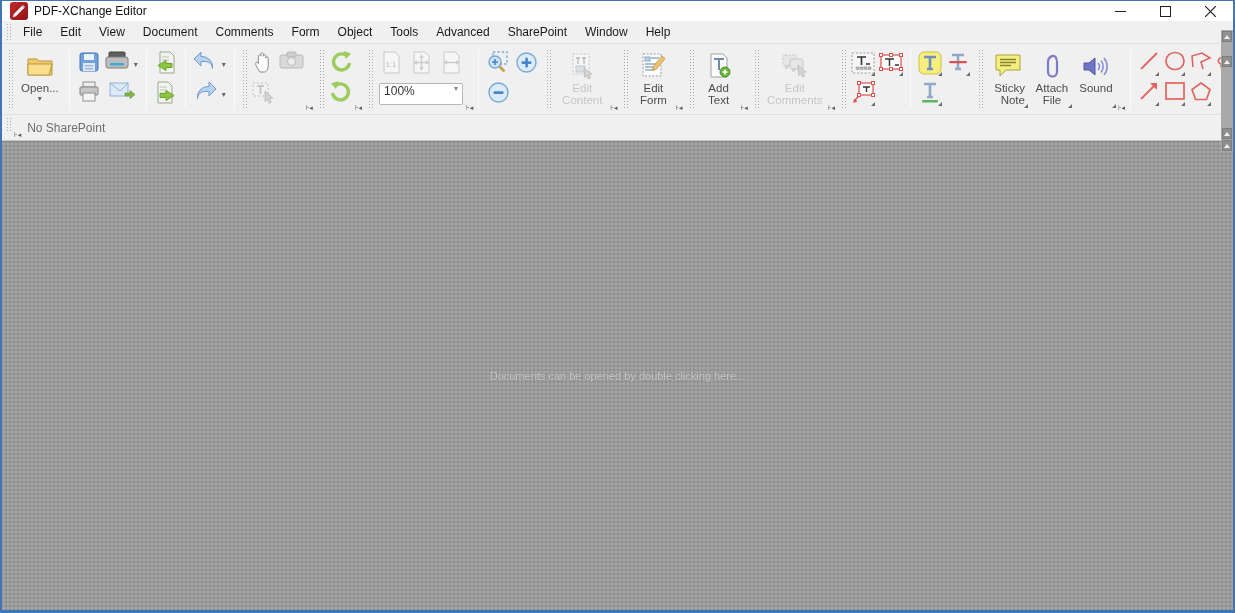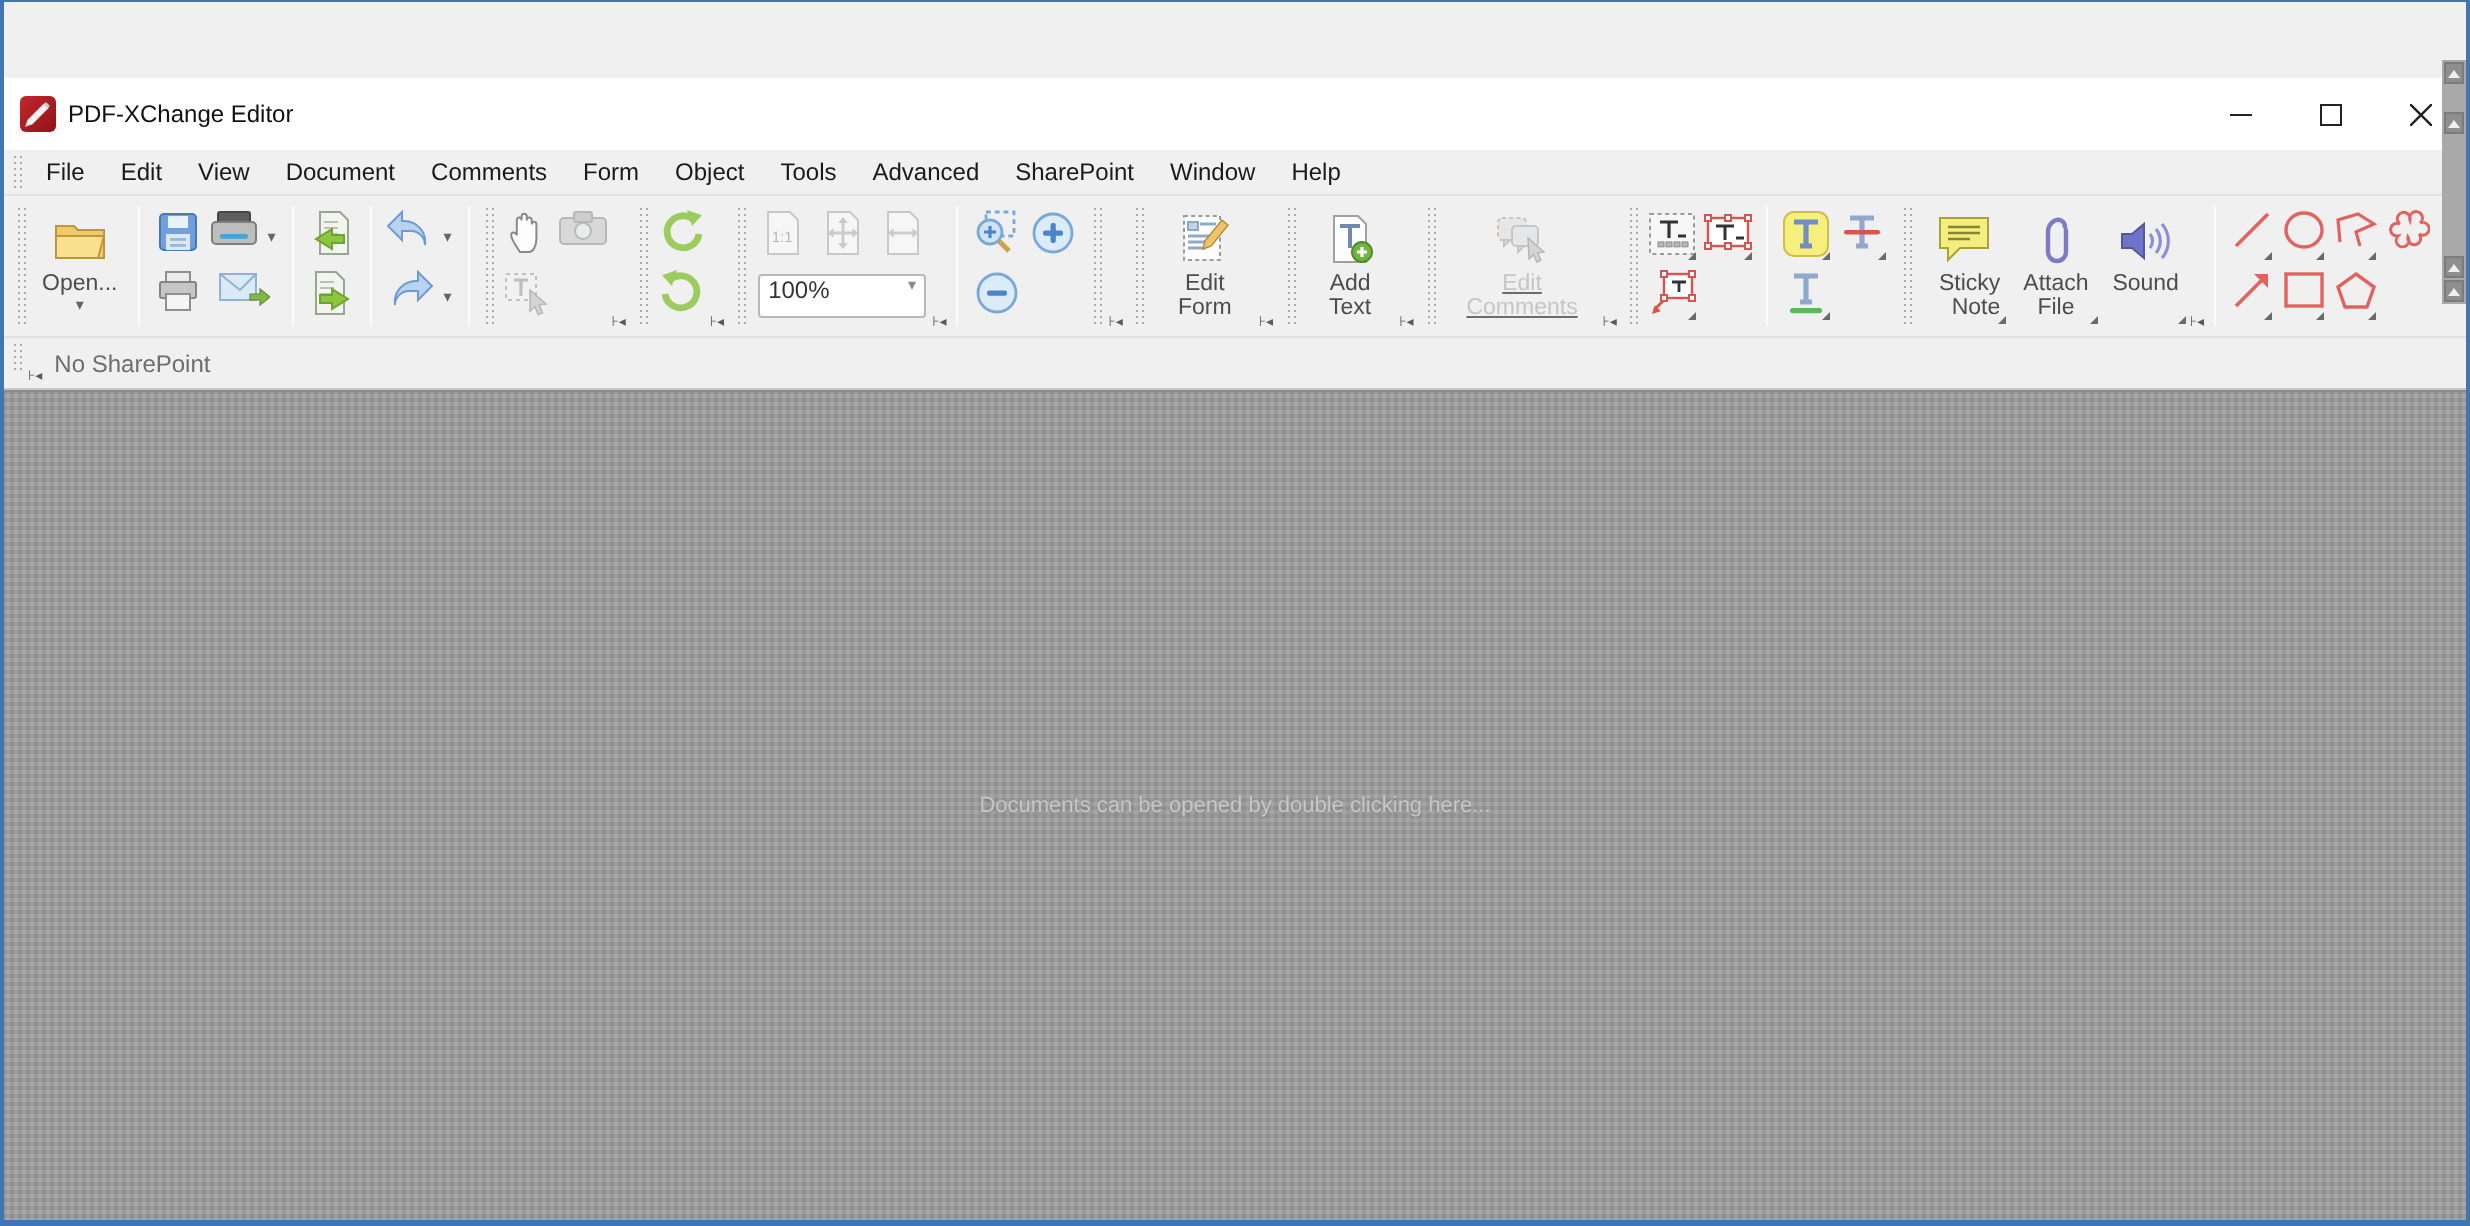--- a/index.html
+++ b/index.html
@@ -3,21 +3,21 @@
 <meta charset="utf-8">
 <style>
   * { box-sizing: border-box; margin: 0; padding: 0; }
   html,body { width:1235px; height:613px; }
   body { font-family:"Liberation Sans", sans-serif; font-size:12px; color:#222; }
   .window { width:1235px; height:613px; border:1px solid #4176b5; border-left-width:2px;
             border-right-width:2px; border-bottom-width:3px; background:#f0f0f0;
             display:flex; flex-direction:column; position:relative; overflow:hidden; }
 
   
-  .titlebar { height:36px; background:#ffffff; display:flex; align-items:center; flex:0 0 auto;margin-top:38px; }
+  .titlebar { height:20px; background:#ffffff; display:flex; align-items:center; flex:0 0 auto; }
   .app-logo { width:18px; height:18px; margin:0 6px 0 8px; border-radius:3px;
               background:linear-gradient(135deg,#c3272b,#8f1418); position:relative; flex:0 0 auto; }
   .app-logo svg { position:absolute; left:2px; top:2px; }
   .title-text { font-size:12px; color:#111; }
   .win-controls { margin-left:auto; display:flex; height:100%; }
   .win-btn { width:45px; height:100%; display:flex; align-items:center; justify-content:center;
              background:transparent; border:none; cursor:default; }
   .win-btn svg { display:block; }
 
   
@@ -326,20 +326,31 @@
             <circle cx="11.5" cy="11.5" r="9.5" fill="#dcebf8" stroke="#7aa9d8" stroke-width="1.4"></circle>
             <rect x="6.5" y="10.3" width="10" height="2.6" rx="1" fill="#4a85c8"></rect>
             <rect x="10.3" y="6.5" width="2.6" height="10" rx="1" fill="#4a85c8"></rect>
           </svg>
         </button>
       </div>
     </div>
 
     <div class="group">
       <i class="grip"></i>
+      <button class="big disabled dim" style="min-width:56px;">
+        <span class="ic">
+            <svg width="26" height="26">
+          <rect x="4" y="1" width="16" height="20" fill="#fbfbfb" stroke="#a0a0a0" stroke-dasharray="2 1.6"></rect>
+          <path d="M7 5h4M9 5v6M13 5h4M15 5v6" stroke="#8090a8" stroke-width="1.4" fill="none"></path>
+          <rect x="7" y="13" width="9" height="6" fill="#bcd3ea" stroke="#8aa8c8"></rect>
+          <path d="M15 15l8 6-3.2.5 1.6 3.6-2 .9-1.6-3.6-2.3 2.1z" fill="#b9bfc7" stroke="#7d858e" stroke-width=".7"></path>
+        </svg>
+          </span>
+        <span class="lbl">Edit Content</span>
+      </button>
       <span class="collapse-mark">⊦◂</span>
     </div>
 
     <div class="group">
       <i class="grip"></i>
       <button class="big">
         <span class="ic">
             <svg width="26" height="26">
           <rect x="3" y="1" width="18" height="22" fill="#fdfdfd" stroke="#9a9a9a" stroke-dasharray="2 1.6"></rect>
           <rect x="5" y="4" width="5" height="4" fill="#bcd3ea" stroke="#8aa8c8"></rect>
@@ -363,21 +374,21 @@
           <path d="M15.5 19h5M18 16.5v5" stroke="#fff" stroke-width="1.6"></path>
         </svg>
           </span>
         <span class="lbl">Add Text</span>
       </button>
       <span class="collapse-mark">⊦◂</span>
     </div>
 
     <div class="group">
       <i class="grip"></i>
-      <button class="big disabled dim" style="min-width:66px;text-decoration:underline;">
+      <button class="big disabled dim" style="min-width:66px;">
         <span class="ic">
             <svg width="28" height="26">
           <rect x="2" y="2" width="14" height="11" rx="2" fill="#f6d9cf" stroke="#b99a90" stroke-dasharray="2 1.6"></rect>
           <path d="M5 13l0 3 3-3z" fill="#f6d9cf" stroke="#b99a90"></path>
           <rect x="9" y="6" width="13" height="10" rx="2" fill="#cfe0f2" stroke="#90a8c2"></rect>
           <path d="M12 16l0 3 3-3z" fill="#cfe0f2" stroke="#90a8c2"></path>
           <path d="M17 12l8 7-3.2.5 1.6 3.6-2 .9-1.6-3.6-2.3 2.1z" fill="#b9bfc7" stroke="#7d858e" stroke-width=".7"></path>
         </svg>
           </span>
         <span class="lbl">Edit Comments</span>

